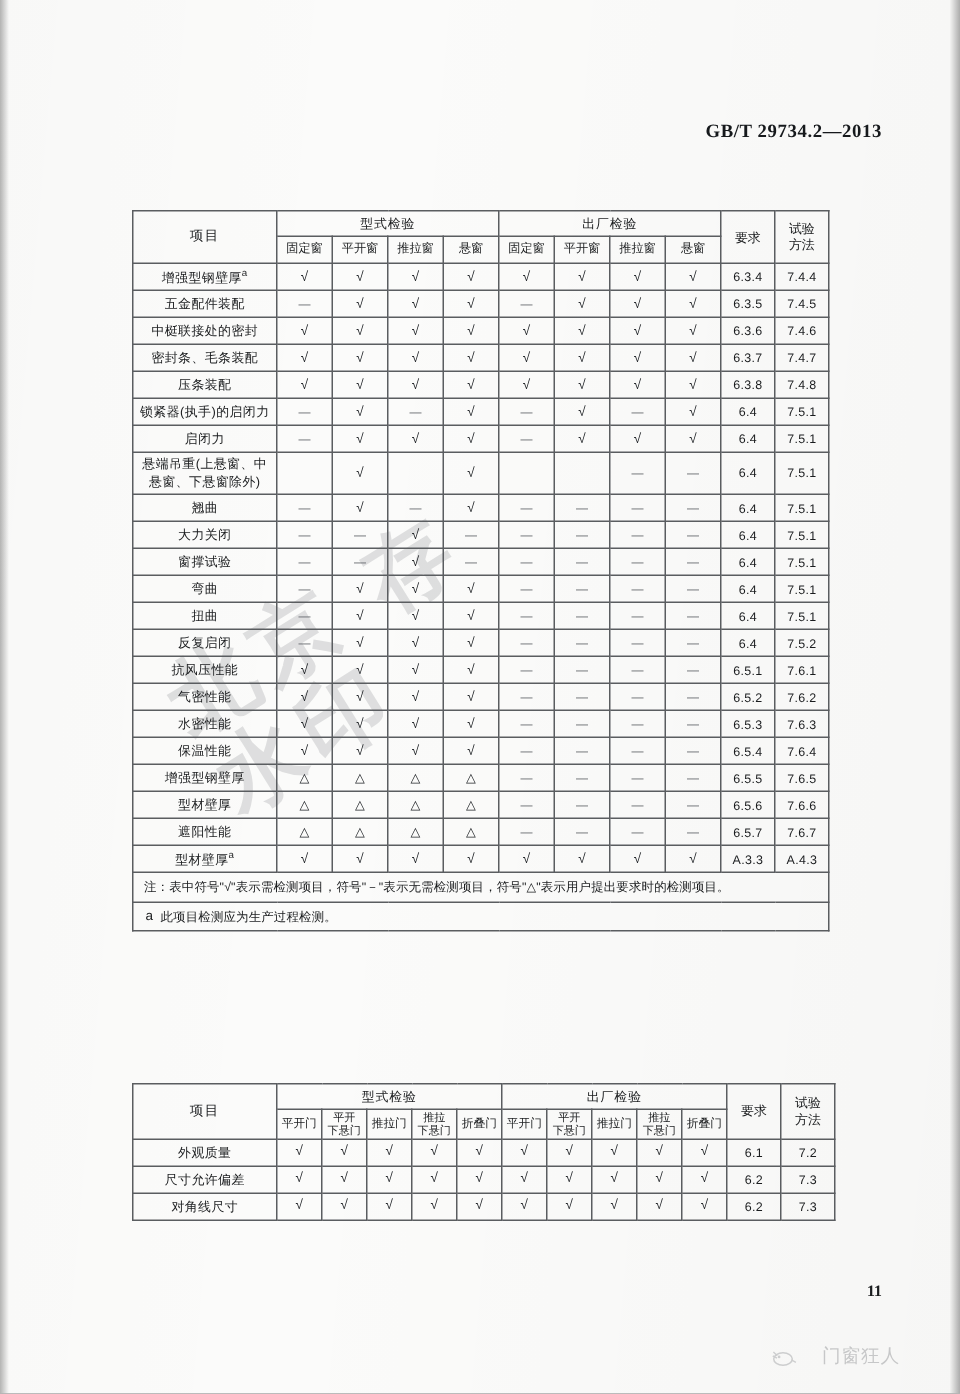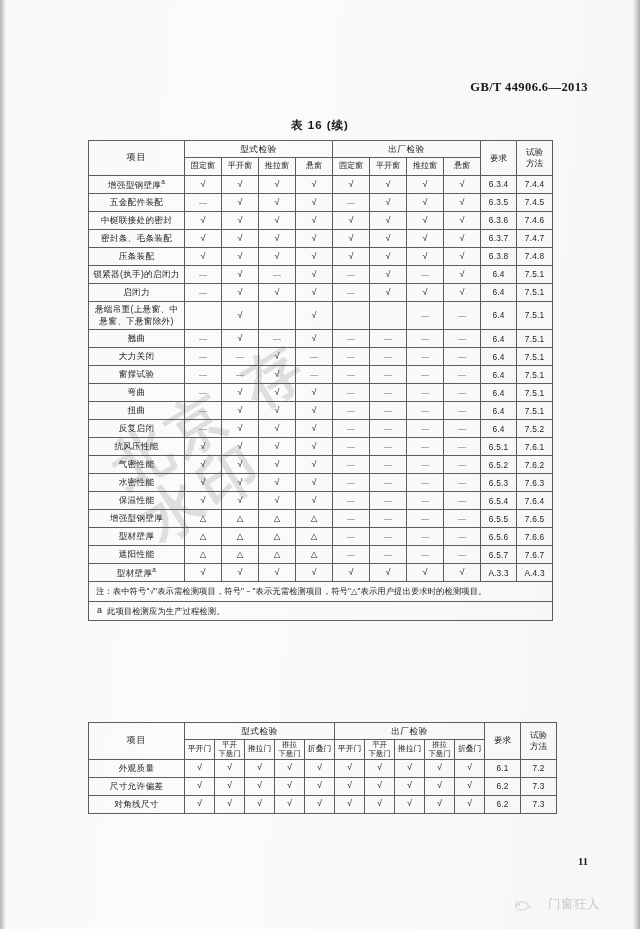--- a/index.html
+++ b/index.html
@@ -193,25 +193,24 @@
   }
 </style>
 </head>
 <body>
 
 <div class="page">
 
   <div class="edge-left"></div>
   <div class="edge-right"></div>
 
-  <div class="doc-header">GB/T 44906.6—2013</div>
+  <div class="doc-header">GB/T 29734.2—2013</div>
 
   <div class="stamp">北京 存 水印</div>
 
-  <div class="caption" id="cap16">表 16 (续)</div>
 
   <div class="tbl-wrap" id="tbl16-wrap">
     <table>
       <colgroup>
         <col style="width:96px">
         <col style="width:37px">
           <col style="width:37px">
           <col style="width:37px">
           <col style="width:37px">
         <col style="width:37px">

